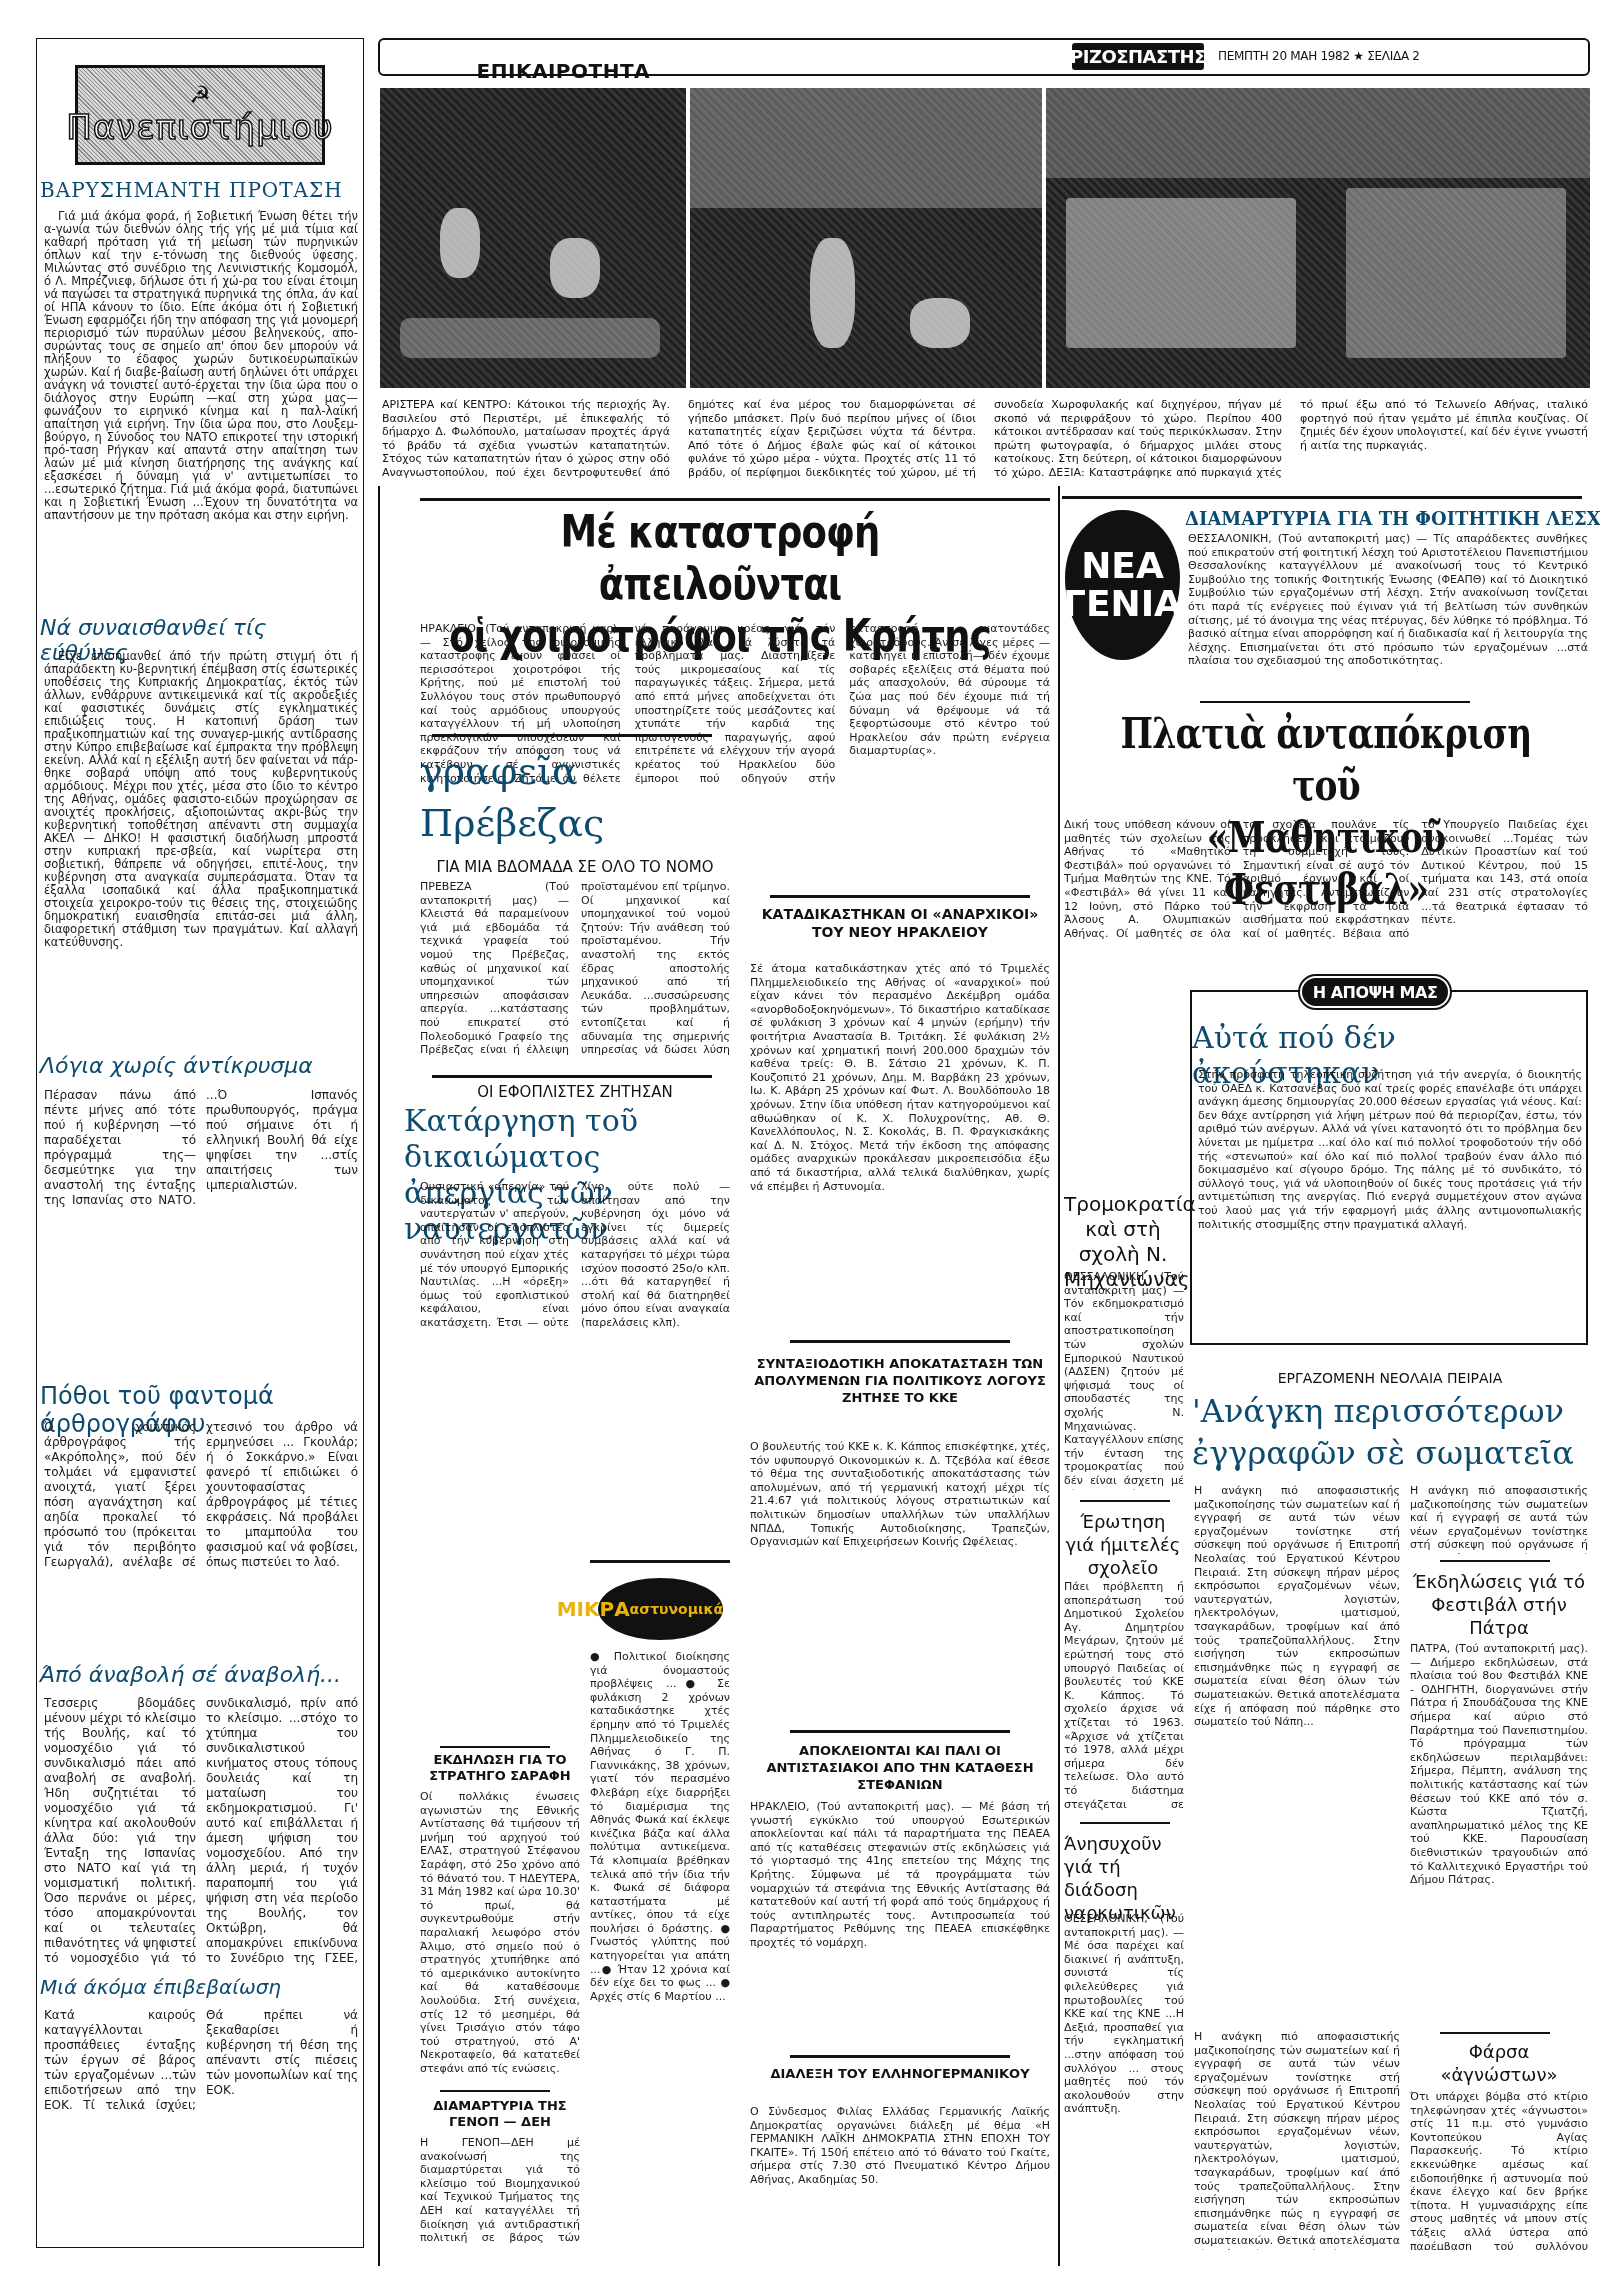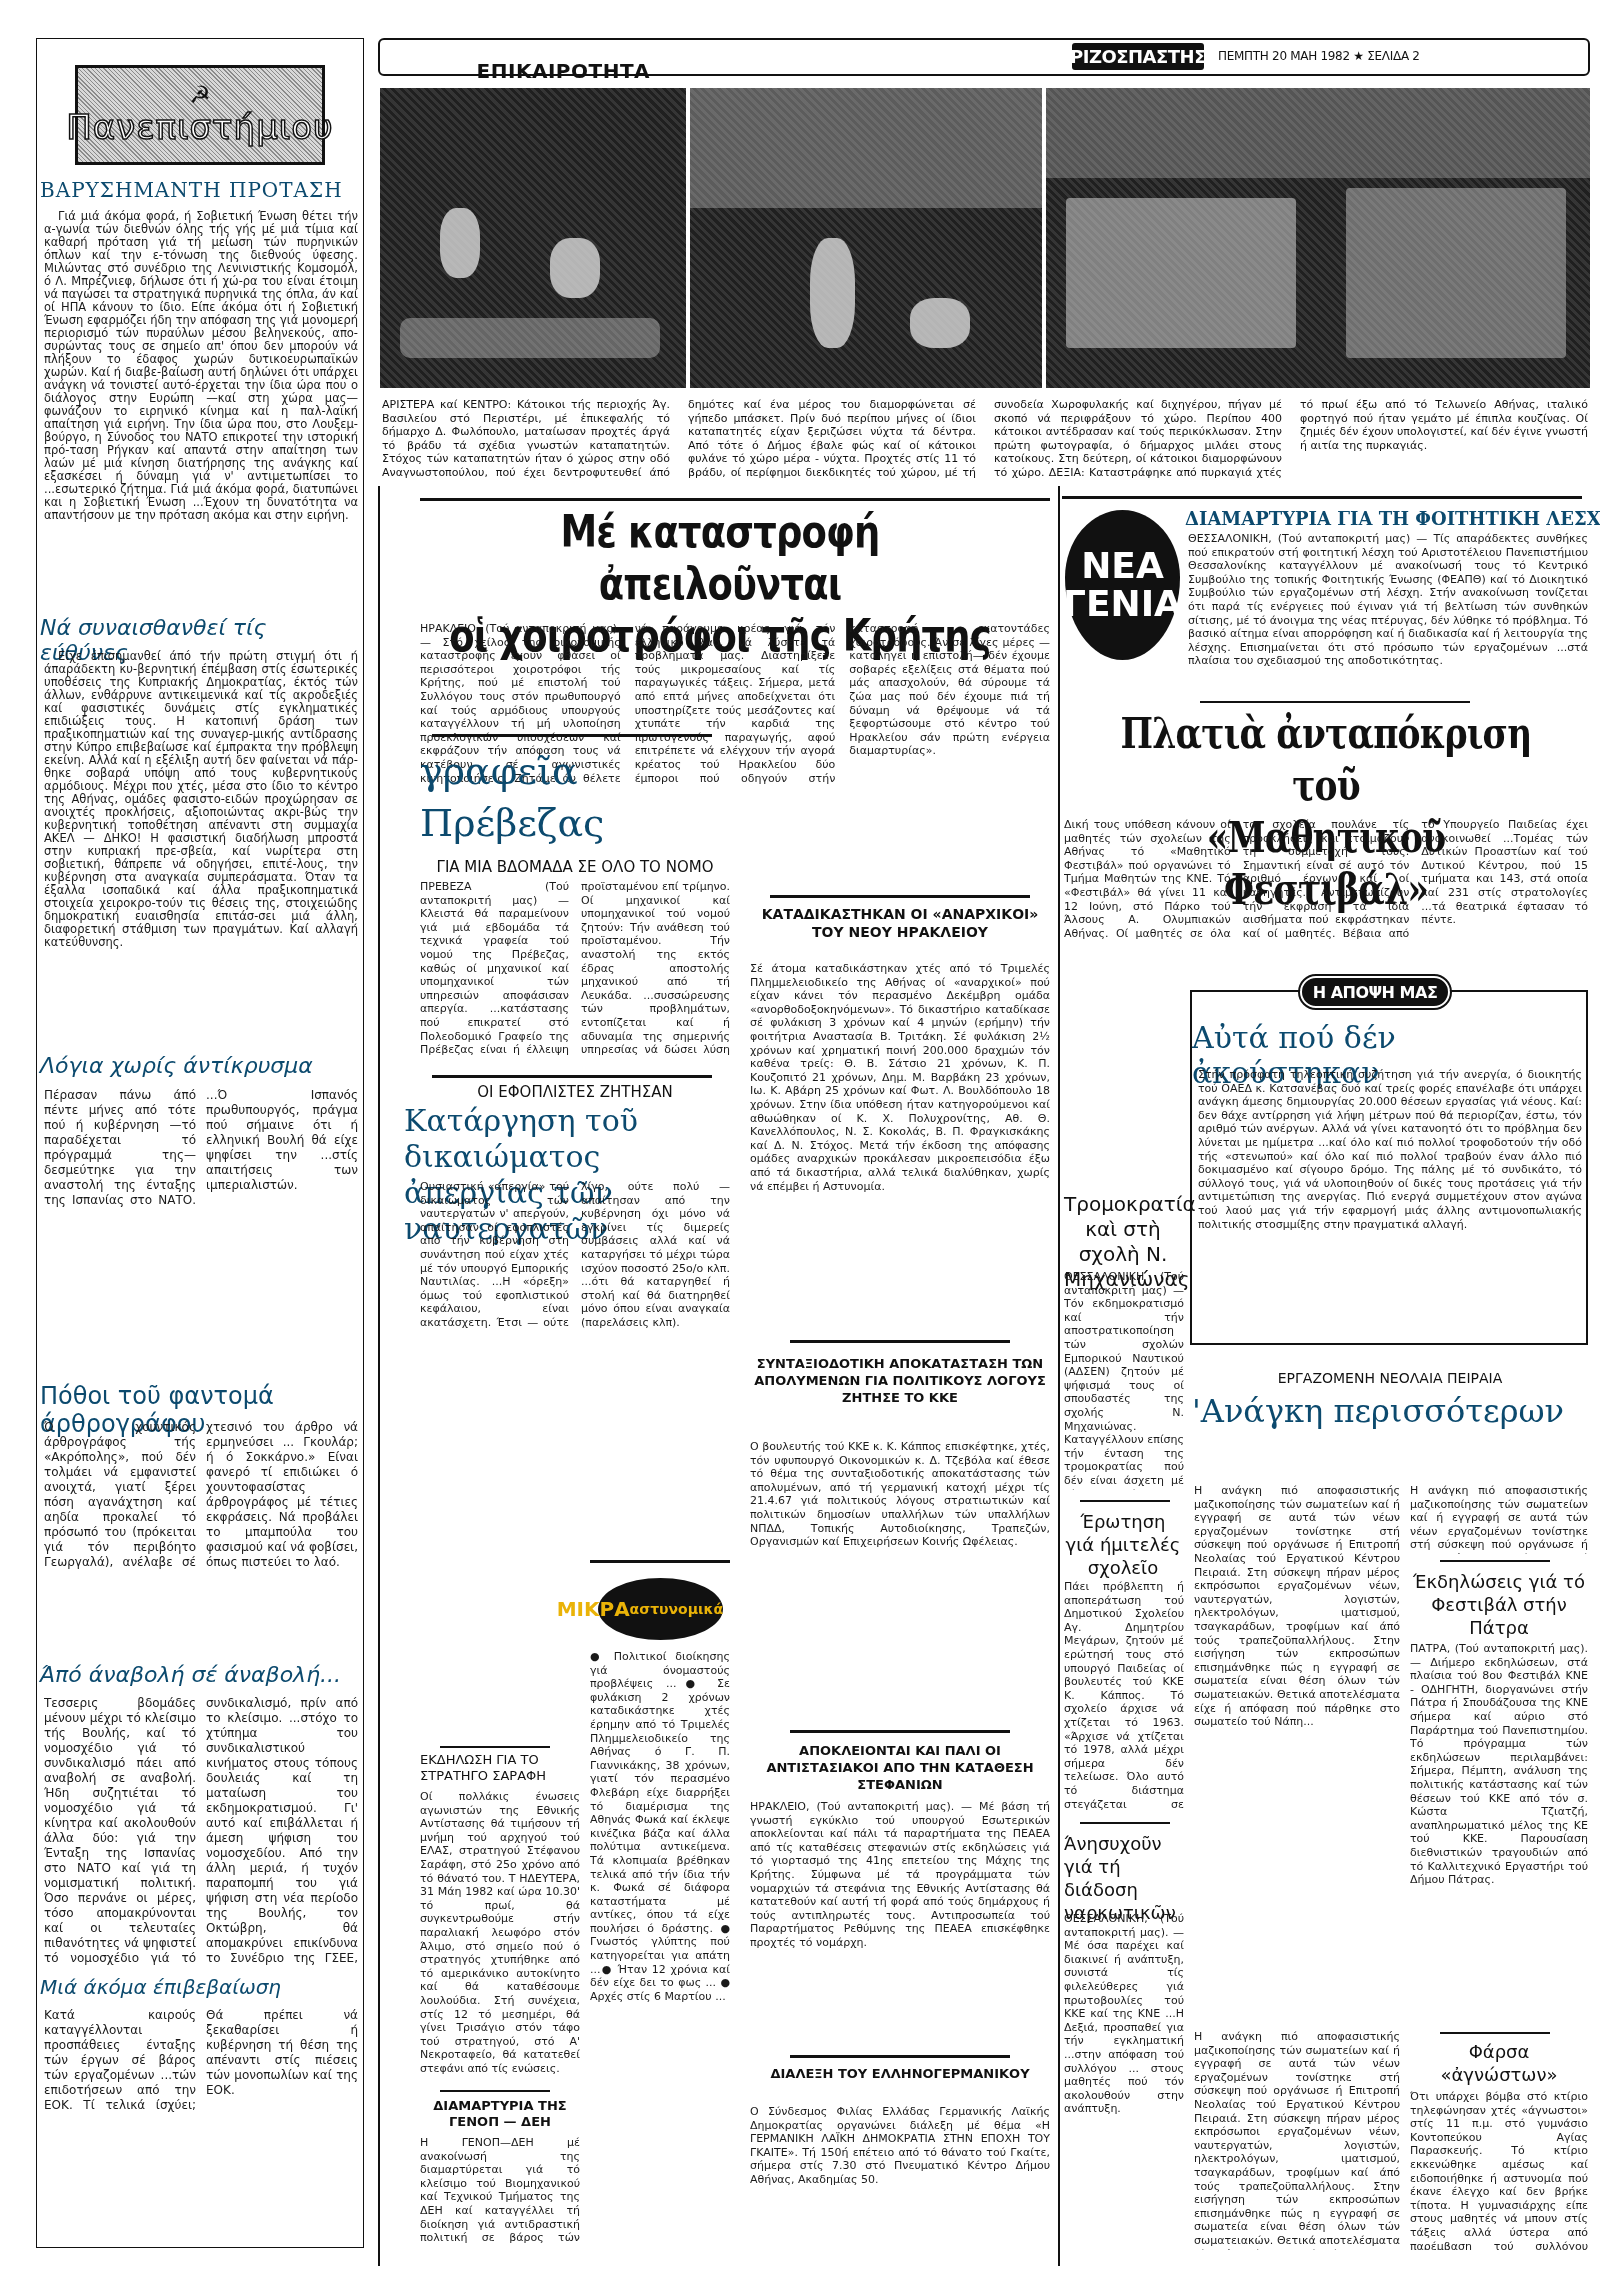--- a/index.html
+++ b/index.html
@@ -95,21 +95,21 @@
 <div class="abs txt" style="left:420px;top:1180px;width:310px;height:365px;column-count:2;column-gap:12px;font-size:11px;line-height:13.6px">Ουσιαστική «απεργία» τού δικαιώματος τών ναυτεργατών ν' απεργούν, απαίτησαν οί εφοπλιστές από τήν κυβέρνηση στη συνάντηση πού είχαν χτές μέ τόν υπουργό Εμπορικής Ναυτιλίας. ...Η «όρεξη» όμως τού εφοπλιστικού κεφάλαιου, είναι ακατάσχετη. Έτσι — ούτε λίγο, ούτε πολύ — απαίτησαν από την κυβέρνηση όχι μόνο νά εγκρίνει τίς διμερείς συμβάσεις αλλά καί νά καταργήσει τό μέχρι τώρα ισχύον ποσοστό 25ο/ο κλπ. ...ότι θά καταργηθεί ή στολή καί θά διατηρηθεί μόνο όπου είναι αναγκαία (παρελάσεις κλπ).</div>
 
 <div class="rule" style="left:590px;top:1560px;width:140px;height:3px"></div>
 <div class="abs" style="left:598px;top:1578px;width:125px;height:62px;background:#111;border-radius:50%;display:flex;flex-direction:row;align-items:center;justify-content:flex-end;color:#eab308">
   <span style="font-family:'DejaVu Sans',sans-serif;font-weight:bold;font-size:20px;line-height:20px">ΜΙΚΡΑ</span>
   <span style="font-family:'DejaVu Sans',sans-serif;font-weight:bold;font-size:14px;line-height:16px">αστυνομικά</span>
 </div>
 <div class="abs txt" style="left:590px;top:1650px;width:140px;height:600px;font-size:11px;line-height:13.6px">● Πολιτικοί διοίκησης γιά όνομαστούς προβλέψεις ...● Σε φυλάκιση 2 χρόνων καταδικάστηκε χτές έρημην από τό Τριμελές Πλημμελειοδικείο της Αθήνας ό Γ. Π. Γιαννικάκης, 38 χρόνων, γιατί τόν περασμένο Φλεβάρη είχε διαρρήξει τό διαμέρισμα της Αθηνάς Φωκά καί έκλεψε κινέζικα βάζα καί άλλα πολύτιμα αντικείμενα. Τά κλοπιμαία βρέθηκαν τελικά από τήν ίδια τήν κ. Φωκά σέ διάφορα καταστήματα μέ αντίκες, όπου τά είχε πουλήσει ό δράστης. ● Γνωστός γλύπτης πού κατηγορείται για απάτη ...● Ήταν 12 χρόνια καί δέν είχε δει το φως ... ● Αρχές στίς 6 Μαρτίου ...</div>
 
 <div class="rule" style="left:440px;top:1746px;width:110px;height:2px"></div>
-<div class="abs" style="left:420px;top:1752px;width:160px;font-family:'DejaVu Sans',sans-serif;font-weight:normal;font-size:13px;line-height:16px">ΕΚΔΗΛΩΣΗ ΓΙΑ ΤΟ ΣΤΡΑΤΗΓΟ ΣΑΡΑΦΗ</div>
+<div class="abs" style="left:420px;top:1752px;width:160px;text-align:center;font-family:'DejaVu Sans',sans-serif;font-weight:bold;font-size:13px;line-height:16px">ΕΚΔΗΛΩΣΗ ΓΙΑ ΤΟ ΣΤΡΑΤΗΓΟ ΣΑΡΑΦΗ</div>
 <div class="abs txt" style="left:420px;top:1790px;width:160px;height:290px;font-size:11px;line-height:13.6px">Οί πολλάκις ένωσεις αγωνιστών της Εθνικής Αντίστασης θά τιμήσουν τή μνήμη τού αρχηγού τού ΕΛΑΣ, στρατηγού Στέφανου Σαράφη, στό 25ο χρόνο από τό θάνατό του. Τ ΗΔΕΥΤΕΡΑ, 31 Μάη 1982 καί ώρα 10.30' τό πρωί, θά συγκεντρωθούμε στήν παραλιακή λεωφόρο στόν Άλιμο, στό σημείο πού ό στρατηγός χτυπήθηκε από τό αμερικάνικο αυτοκίνητο καί θά καταθέσουμε λουλούδια. Στή συνέχεια, στίς 12 τό μεσημέρι, θά γίνει Τρισάγιο στόν τάφο τού στρατηγού, στό Α' Νεκροταφείο, θά κατατεθεί στεφάνι από τίς ενώσεις.</div>
 <div class="rule" style="left:440px;top:2090px;width:110px;height:2px"></div>
 <div class="abs" style="left:420px;top:2098px;width:160px;text-align:center;font-family:'DejaVu Sans',sans-serif;font-weight:bold;font-size:13px;line-height:16px">ΔΙΑΜΑΡΤΥΡΙΑ ΤΗΣ ΓΕΝΟΠ — ΔΕΗ</div>
 <div class="abs txt" style="left:420px;top:2136px;width:160px;height:110px;font-size:11px;line-height:13.6px">Η ΓΕΝΟΠ—ΔΕΗ μέ ανακοίνωσή της διαμαρτύρεται γιά τό κλείσιμο τού Βιομηχανικού καί Τεχνικού Τμήματος της ΔΕΗ καί καταγγέλλει τή διοίκηση γιά αντιδραστική πολιτική σε βάρος τών εργαζομένων.</div>
 
 <div class="rule" style="left:770px;top:895px;width:260px;height:3px"></div>
 <div class="abs" style="left:750px;top:905px;width:300px;text-align:center;font-family:'DejaVu Sans',sans-serif;font-weight:bold;font-size:14px;line-height:18px">ΚΑΤΑΔΙΚΑΣΤΗΚΑΝ ΟΙ «ΑΝΑΡΧΙΚΟΙ» ΤΟΥ ΝΕΟΥ ΗΡΑΚΛΕΙΟΥ</div>
 <div class="abs txt" style="left:750px;top:962px;width:300px;height:370px;font-size:11px;line-height:13.6px">Σέ άτομα καταδικάστηκαν χτές από τό Τριμελές Πλημμελειοδικείο της Αθήνας οί «αναρχικοί» πού είχαν κάνει τόν περασμένο Δεκέμβρη ομάδα «ανορθοδοξοκηνόμενων». Τό δικαστήριο καταδίκασε σέ φυλάκιση 3 χρόνων καί 4 μηνών (ερήμην) τήν φοιτήτρια Αναστασία Β. Τριτάκη. Σέ φυλάκιση 2½ χρόνων καί χρηματική ποινή 200.000 δραχμών τόν καθένα τρείς: Θ. Β. Σάτσιο 21 χρόνων, Κ. Π. Κουζοπιτό 21 χρόνων, Δημ. Μ. Βαρβάκη 23 χρόνων, Ιω. Κ. Αβάρη 25 χρόνων καί Φωτ. Λ. Βουλδόπουλο 18 χρόνων. Στην ίδια υπόθεση ήταν κατηγορούμενοι καί αθωώθηκαν οί Κ. Χ. Πολυχρονίτης, Αθ. Θ. Κανελλόπουλος, Ν. Σ. Κοκολάς, Β. Π. Φραγκισκάκης καί Δ. Ν. Στόχος. Μετά τήν έκδοση της απόφασης ομάδες αναρχικών προκάλεσαν μικροεπεισόδια έξω από τά δικαστήρια, αλλά τελικά διαλύθηκαν, χωρίς νά επέμβει ή Αστυνομία.</div>
 
 <div class="rule" style="left:790px;top:1340px;width:220px;height:3px"></div>
@@ -156,20 +156,21 @@
 <div class="abs" style="left:1064px;top:1510px;width:118px;text-align:center;font-family:'DejaVu Sans',sans-serif;font-size:18px;line-height:23px">Έρωτηση γιά ήμιτελές σχολεῖο</div>
 <div class="abs txt" style="left:1064px;top:1580px;width:120px;height:230px;font-size:11px;line-height:13.6px">Πάει πρόβλεπτη ή αποπεράτωση τού Δημοτικού Σχολείου Αγ. Δημητρίου Μεγάρων, ζητούν μέ ερώτησή τους στό υπουργό Παιδείας οί βουλευτές τού ΚΚΕ Κ. Κάππος. Τό σχολείο άρχισε νά χτίζεται τό 1963. «Άρχισε νά χτίζεται τό 1978, αλλά μέχρι σήμερα δέν τελείωσε. Όλο αυτό τό διάστημα στεγάζεται σε ακατάλληλο χώρο».</div>
 
 <div class="rule" style="left:1080px;top:1822px;width:90px;height:2px"></div>
 <div class="abs" style="left:1064px;top:1832px;width:118px;text-align:left;font-family:'DejaVu Sans',sans-serif;font-size:18px;line-height:23px">Άνησυχοῦν γιά τή διάδοση ναρκωτικῶν</div>
 <div class="abs txt" style="left:1064px;top:1912px;width:120px;height:340px;font-size:11px;line-height:13.6px">ΘΕΣΣΑΛΟΝΙΚΗ, (Τού ανταποκριτή μας). — Μέ όσα παρέχει καί διακινεί ή ανάπτυξη, συνιστά τίς φιλελεύθερες γιά πρωτοβουλίες τού ΚΚΕ καί της ΚΝΕ ...Η Δεξιά, προσπαθεί για τήν εγκληματική ...στην απόφαση τού συλλόγου ... στους μαθητές πού τόν ακολουθούν στην ανάπτυξη.</div>
 
 <div class="abs" style="left:1192px;top:1370px;width:396px;text-align:center;font-family:'DejaVu Sans',sans-serif;font-size:14px">ΕΡΓΑΖΟΜΕΝΗ ΝΕΟΛΑΙΑ ΠΕΙΡΑΙΑ</div>
 <div class="abs serif-head" style="left:1192px;top:1390px;width:396px;font-size:32px;line-height:42px">
   <div>'Ανάγκη περισσότερων</div>
+  <div>ἐγγραφῶν σὲ σωματεῖα</div>
 </div>
 <div class="abs txt" style="left:1194px;top:1484px;width:206px;height:540px;font-size:11px;line-height:13.6px">Η ανάγκη πιό αποφασιστικής μαζικοποίησης τών σωματείων καί ή εγγραφή σε αυτά τών νέων εργαζομένων τονίστηκε στή σύσκεψη πού οργάνωσε ή Επιτροπή Νεολαίας τού Εργατικού Κέντρου Πειραιά. Στη σύσκεψη πήραν μέρος εκπρόσωποι εργαζομένων νέων, ναυτεργατών, λογιστών, ηλεκτρολόγων, ιματισμού, τσαγκαράδων, τροφίμων καί άπό τούς τραπεζοϋπαλλήλους. Στην εισήγηση τών εκπροσώπων επισημάνθηκε πώς η εγγραφή σε σωματεία είναι θέση όλων τών σωματειακών. Θετικά αποτελέσματα είχε ή απόφαση πού πάρθηκε στο σωματείο τού Νάπη...</div>
 <div class="abs txt" style="left:1410px;top:1484px;width:178px;height:70px;font-size:11px;line-height:13.6px">Η ανάγκη πιό αποφασιστικής μαζικοποίησης τών σωματείων καί ή εγγραφή σε αυτά τών νέων εργαζομένων τονίστηκε στή σύσκεψη πού οργάνωσε ή Επιτροπή Νεολαίας τού Εργατικού Κέντρου Πειραιά. Στη σύσκεψη πήραν μέρος εκπρόσωποι εργαζομένων νέων, ναυτεργατών, λογιστών, ηλεκτρολόγων, ιματισμού, τσαγκαράδων, τροφίμων καί άπό τούς τραπεζοϋπαλλήλους. Στην εισήγηση τών εκπροσώπων επισημάνθηκε πώς η εγγραφή σε σωματεία είναι θέση όλων τών σωματειακών. Θετικά αποτελέσματα είχε ή απόφαση πού πάρθηκε στο σωματείο τού Νάπη...</div>
 
 <div class="rule" style="left:1440px;top:1560px;width:110px;height:2px"></div>
 <div class="abs" style="left:1410px;top:1570px;width:178px;text-align:center;font-family:'DejaVu Sans',sans-serif;font-size:18px;line-height:23px">Έκδηλώσεις γιά τό Φεστιβάλ στήν Πάτρα</div>
 <div class="abs txt" style="left:1410px;top:1642px;width:178px;height:380px;font-size:11px;line-height:13.6px">ΠΑΤΡΑ, (Τού ανταποκριτή μας). — Διήμερο εκδηλώσεων, στά πλαίσια τού 8ου Φεστιβάλ ΚΝΕ - ΟΔΗΓΗΤΗ, διοργανώνει στήν Πάτρα ή Σπουδάζουσα της ΚΝΕ σήμερα καί αύριο στό Παράρτημα τού Πανεπιστημίου. Τό πρόγραμμα τών εκδηλώσεων περιλαμβάνει: Σήμερα, Πέμπτη, ανάλυση της πολιτικής κατάστασης καί τών θέσεων τού ΚΚΕ από τόν σ. Κώστα Τζιατζή, αναπληρωματικό μέλος της ΚΕ τού ΚΚΕ. Παρουσίαση διεθνιστικών τραγουδιών από τό Καλλιτεχνικό Εργαστήρι τού Δήμου Πάτρας.</div>
 
 <div class="rule" style="left:1440px;top:2032px;width:110px;height:2px"></div>
 <div class="abs" style="left:1410px;top:2040px;width:178px;text-align:center;font-family:'DejaVu Sans',sans-serif;font-size:18px;line-height:23px">Φάρσα «ἀγνώστων»</div>

